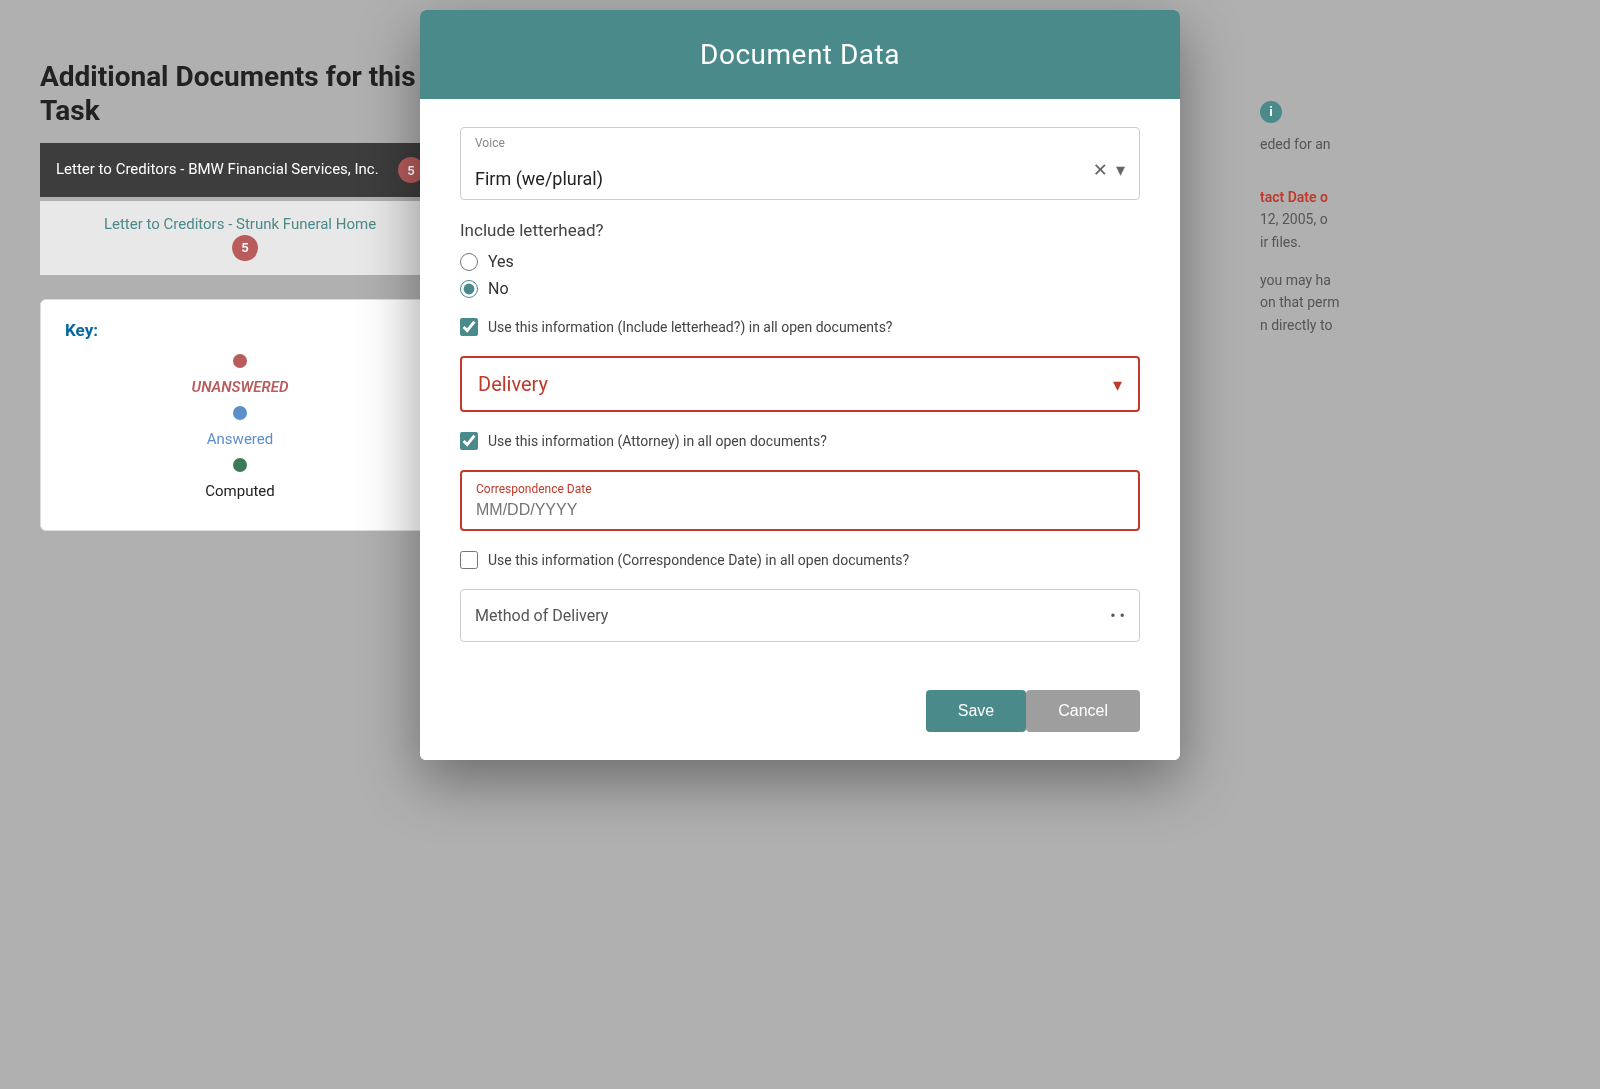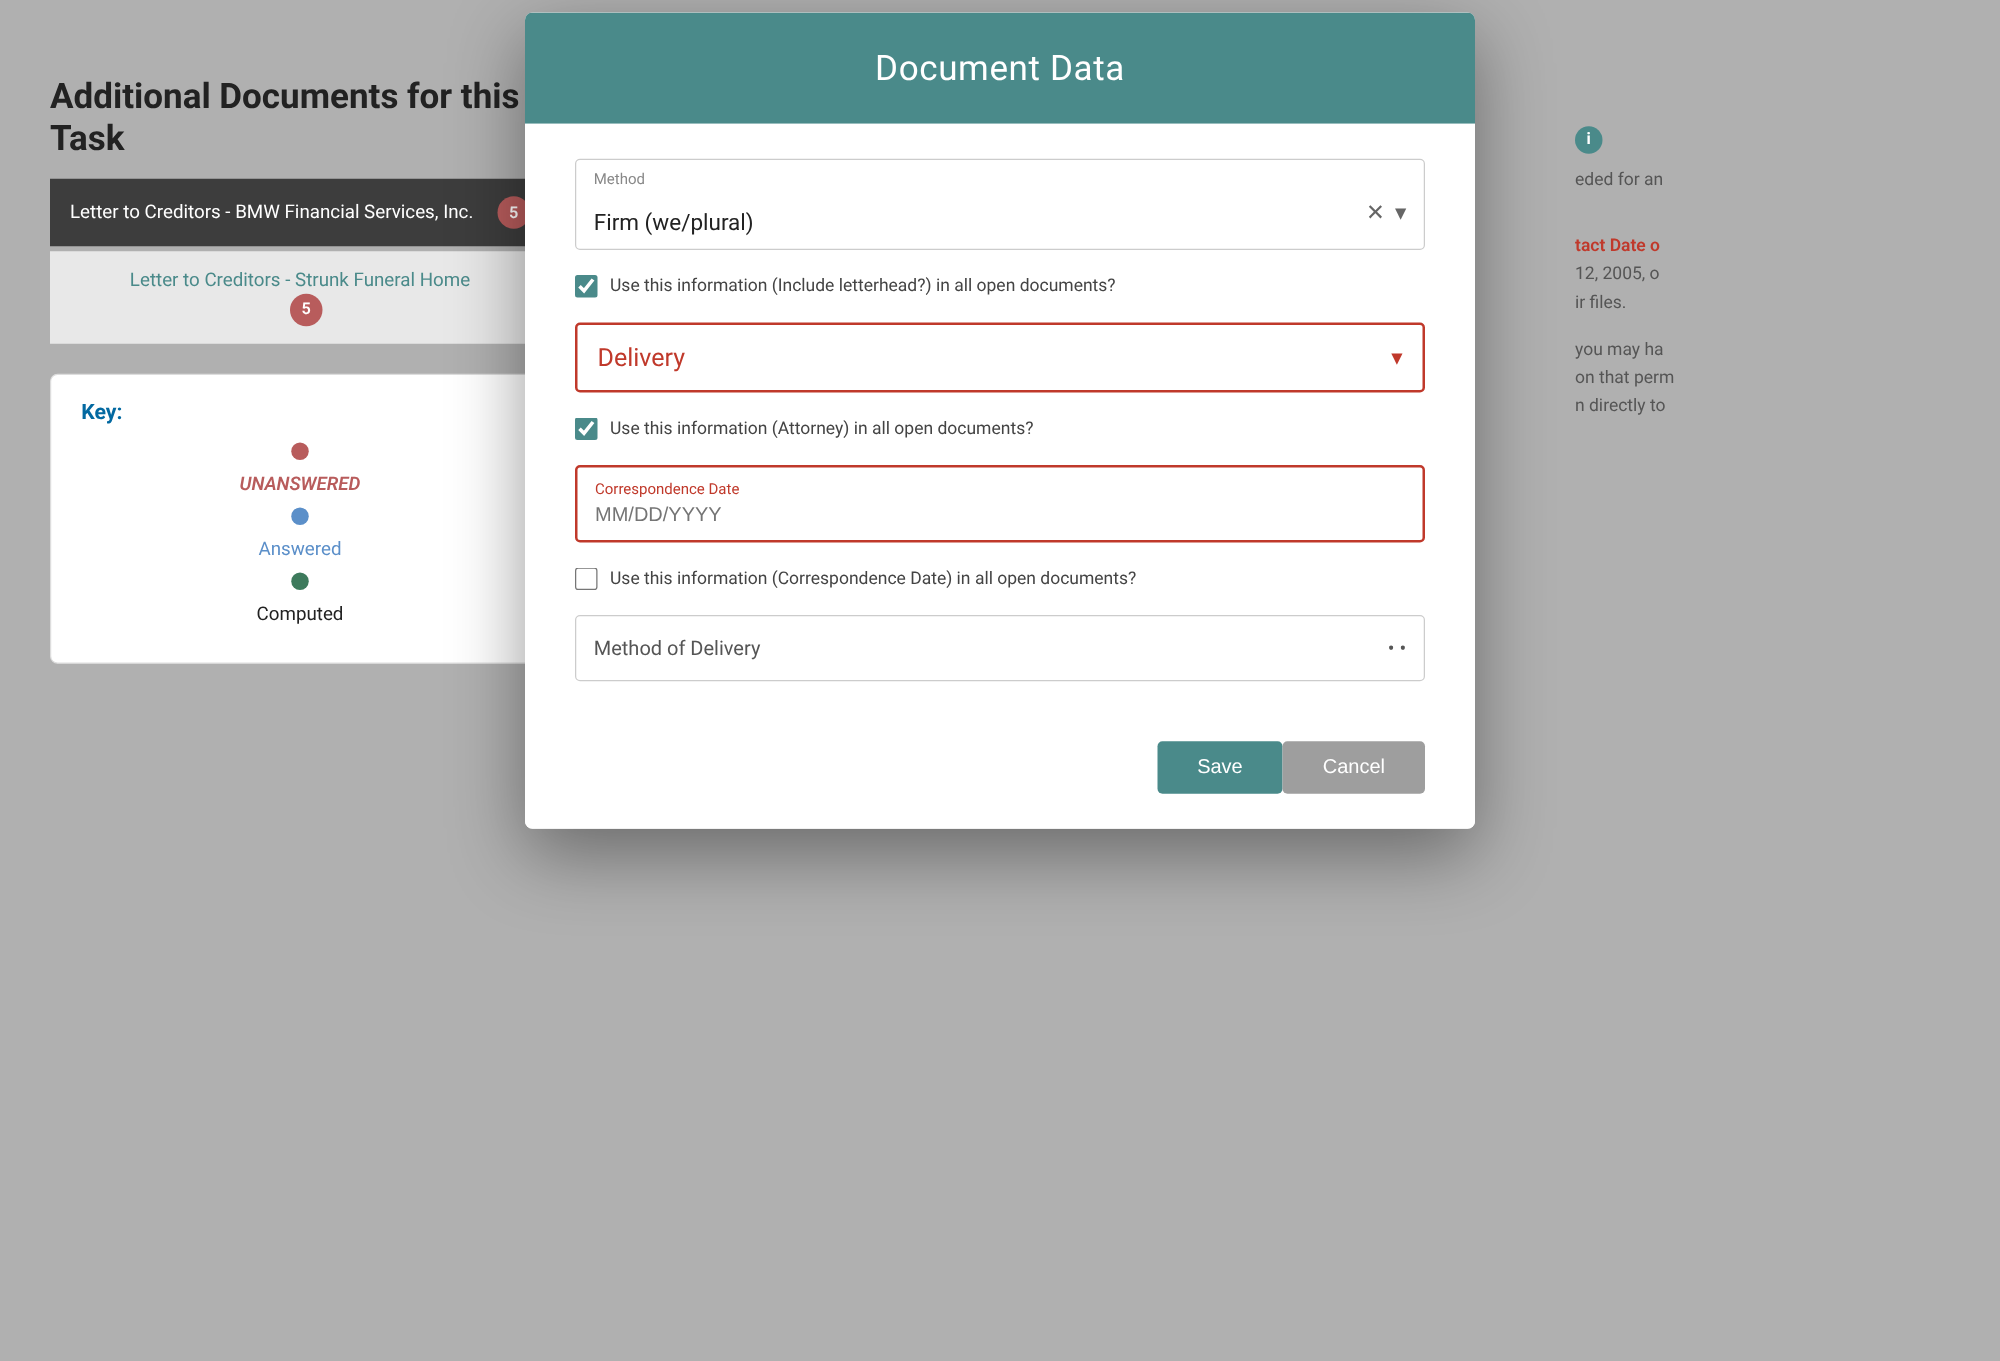--- a/index.html
+++ b/index.html
@@ -393,30 +393,41 @@
 <div class="modal-overlay">
   <div class="modal">
     <div class="modal-header">
       <h2 class="modal-title">Document Data</h2>
     </div>
 
     <div class="modal-body">
 
       <div class="field-group">
         <div class="select-field" style="position:relative; padding-top:22px; padding-bottom:10px;">
-          <span class="field-label-top">Method</span>
+          <span class="field-label-top">Voice</span>
           <span class="field-value-below">Firm (we/plural)</span>
           <div class="select-icons">
             <span>✕</span>
             <span>▾</span>
           </div>
         </div>
       </div>
 
 
+      <div class="field-group">
+        <div class="radio-group-label">Include letterhead?</div>
+        <div class="radio-row">
+          <input type="radio" name="letterhead" class="radio-input" style="">
+          <label>Yes</label>
+        </div>
+        <div class="radio-row">
+          <input type="radio" name="letterhead" class="radio-input" checked="" style="">
+          <label>No</label>
+        </div>
+      </div>
 
       <div class="checkbox-row">
         <input type="checkbox" class="checkbox-input" checked="" style="">
         <label>Use this information (Include letterhead?) in all open documents?</label>
       </div>
 
       <div class="attorney-field">
         <span class="attorney-label">Delivery</span>
         <span class="chevron-down">▾</span>
       </div>

